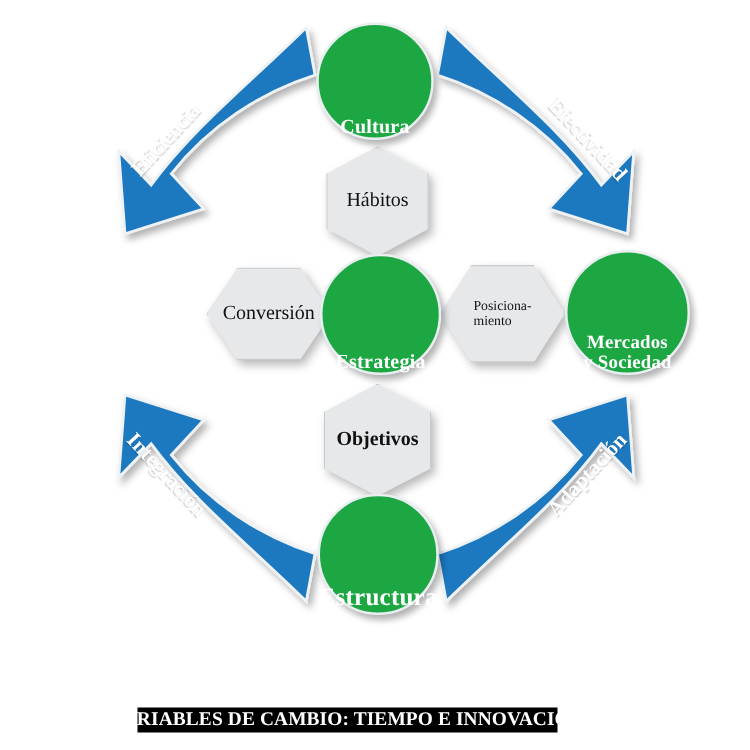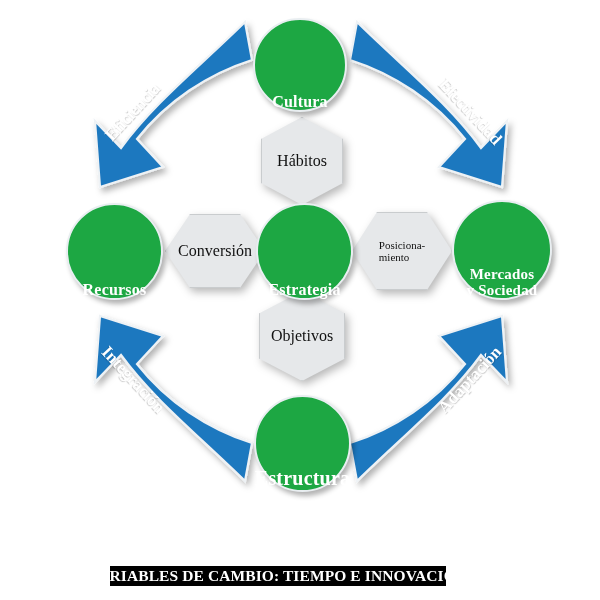--- a/index.html
+++ b/index.html
@@ -72,21 +72,21 @@
   
   .hex.vert {
     clip-path: polygon(50% 0%, 100% 25%, 100% 75%, 50% 100%, 0% 75%, 0% 25%);
   }
   
   .hex.horiz {
     clip-path: polygon(25% 0%, 75% 0%, 100% 50%, 75% 100%, 25% 100%, 0% 50%);
   }
 
   .h-habitos   { left: 261px; top: 117px; width: 82px;  height: 88px;  font-size: 16px; }
-  .h-objetivos { left: 259px; top: 291px; width: 86px;  height: 90px;  font-size: 16px; }
+  .h-objetivos { left: 259px; top: 307px; width: 86px;  height: 90px;  font-size: 16px; font-weight: bold; }
   .h-conversion{ left: 165px; top: 214px; width: 100px; height: 74px;  font-size: 16px; }
   .h-posicion  { left: 352px; top: 212px; width: 100px; height: 78px;  font-size: 11px; }
 
   
   .arc-svg {
     position: absolute;
     left: 0;
     top: 0;
     width: 600px;
     height: 560px;
@@ -209,23 +209,20 @@
   <div class="hex-wrap h-objetivos">
     <div class="hex vert">
       <span>Objetivos</span>
     </div>
   </div>
 
   <div class="node circle c-cultura">
     <span>Cultura</span>
   </div>
 
-  <div class="node circle c-recursos">
-    <span>Recursos</span>
-  </div>
 
   <div class="node circle c-mercados">
     <span>
       <span>Mercados</span><br>
       <span>y Sociedad</span>
     </span>
   </div>
 
   <div class="node circle c-estrategia">
     <span>Estrategia</span>

